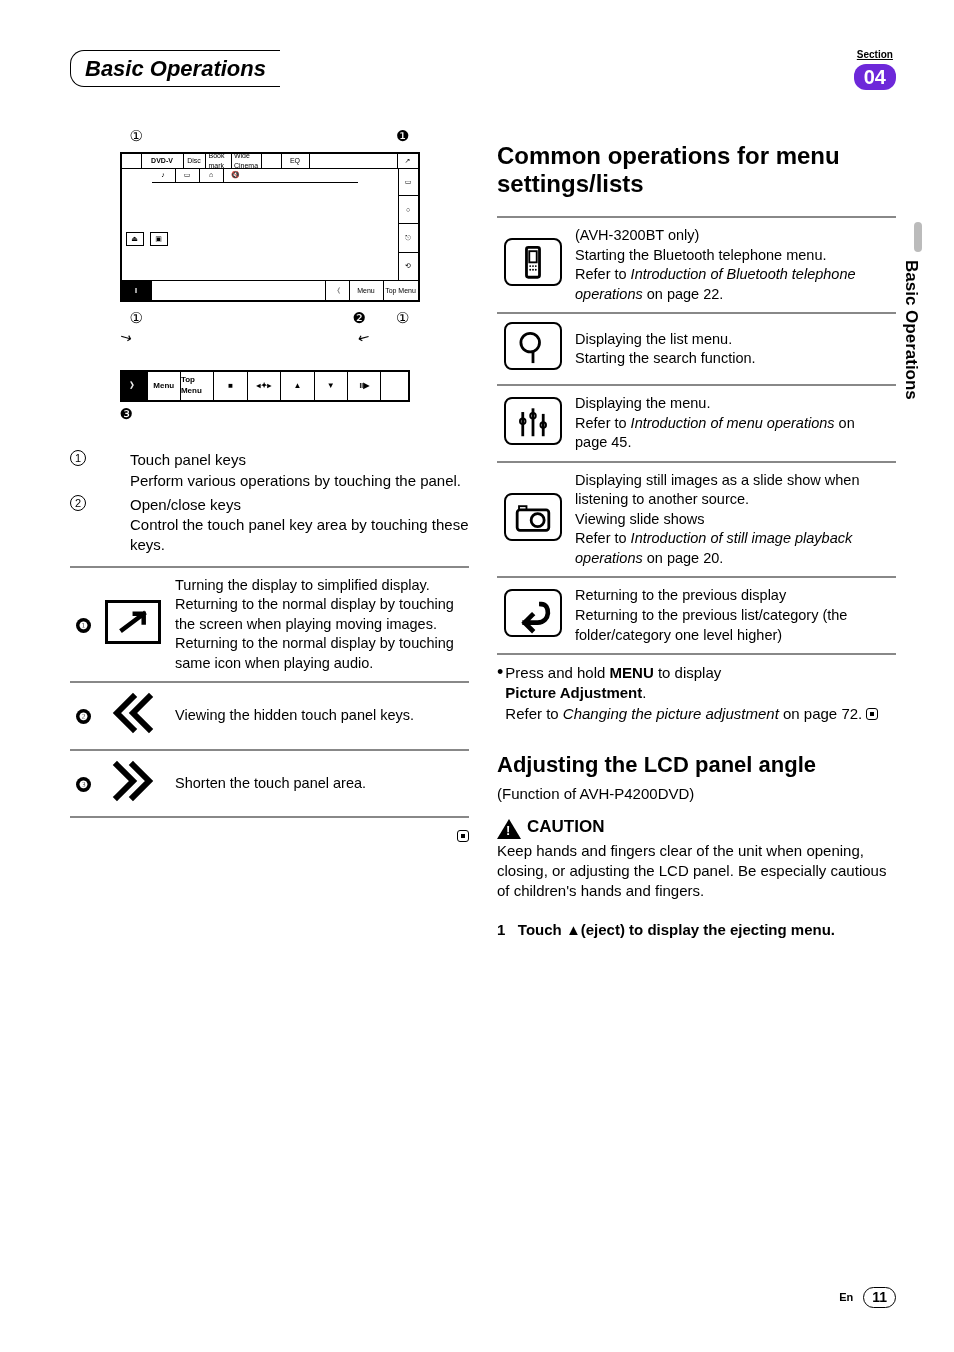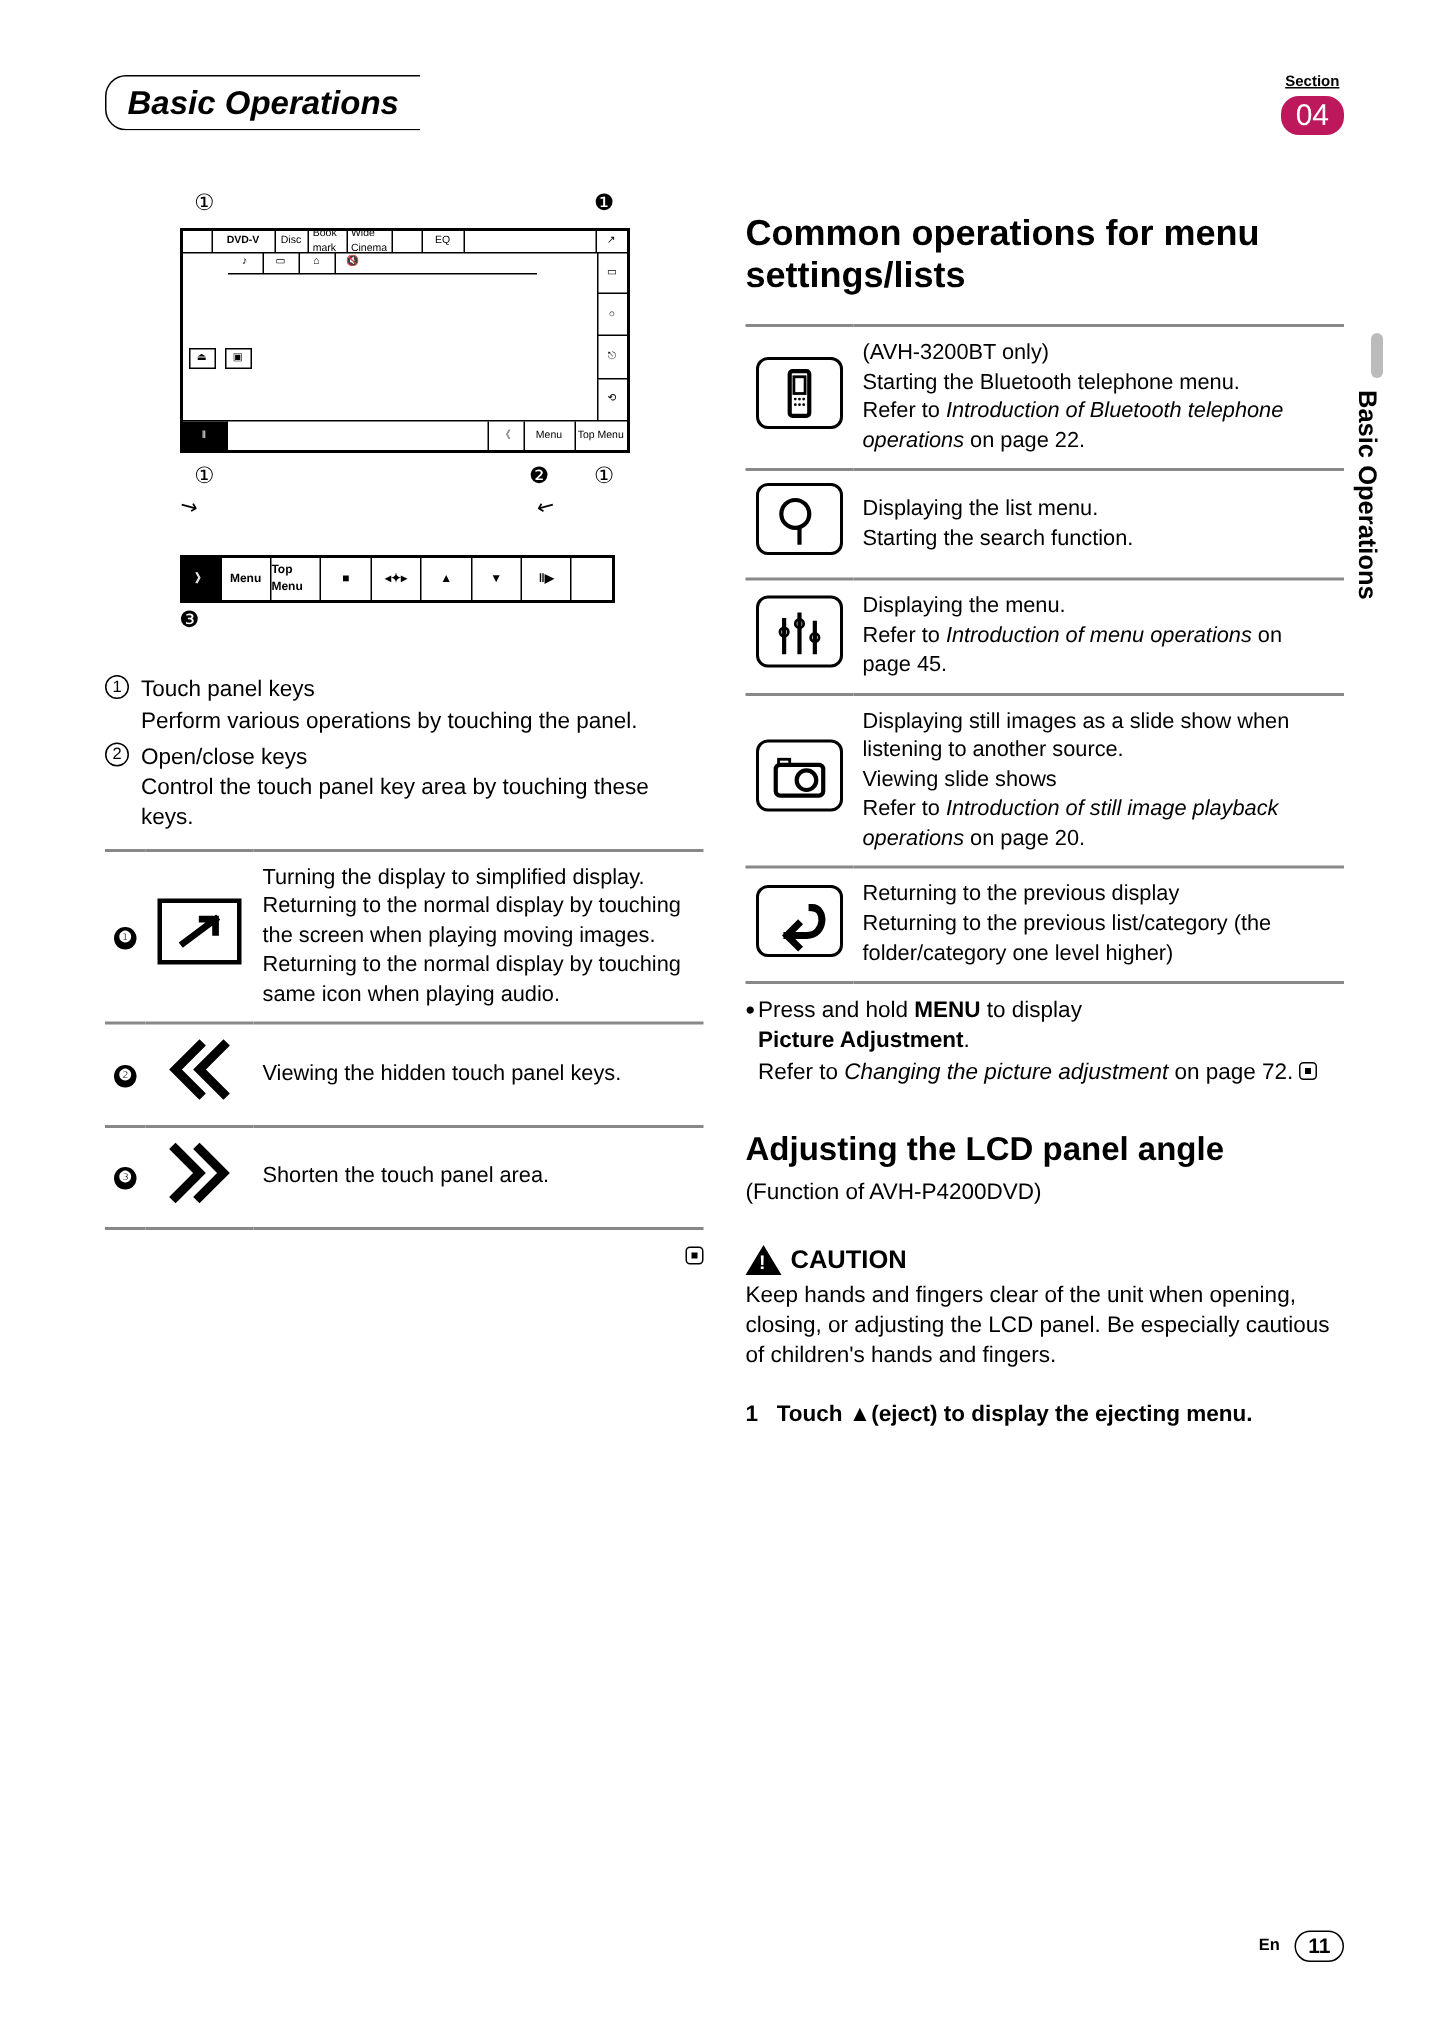--- a/index.html
+++ b/index.html
@@ -41,23 +41,23 @@
     align-items: center;
     margin-left: auto;
   }
   .section-label {
     font-size: 10px;
     font-weight: 700;
     margin-bottom: 2px;
     text-decoration: underline;
   }
   .section-num-pill {
-    background: #be185d;
+    background: #6d28d9;
     color: #fff;
-    font-weight: 400;
+    font-weight: 700;
     font-size: 20px;
     border-radius: 12px;
     padding: 2px 10px;
     line-height: 1.1;
   }
   
   .cols {
     display: flex;
     gap: 28px;
   }
@@ -131,42 +131,42 @@
     width: 290px;
     display: flex;
   }
   .pu-cell{flex:1;border-right:1px solid #000;display:flex;align-items:center;justify-content:center;font-size:8px;font-weight:700;}
   .pu-cell:last-child{border-right:none;}
   .circled { display:inline-block; border:1px solid #000; border-radius:50%; width:16px; height:16px; line-height:15px; text-align:center; font-size:11px;}
   .invcircle{display:inline-block;background:#000;color:#fff;border-radius:50%;width:15px;height:15px;line-height:15px;text-align:center;font-size:10px;font-weight:700;}
   
   .num-list { margin: 0; padding: 0; list-style: none; }
   .num-list li { display:flex; gap:8px; margin-bottom:4px;}
-  .num-list .body { flex:1; }
+  .num-list .body { flex:1;margin-left:36px; }
   .sub { color:#000; }
   
   .icon-table { width:100%; border-collapse:collapse; margin-top:10px;}
   .icon-table td { border-top:2px solid #888; padding:8px 6px; vertical-align:middle; font-size:14.5px;}
   .icon-table tr:last-child td { border-bottom:2px solid #888;}
   .icon-cell { width:72px; text-align:center;}
   .num-cell { width:22px; text-align:center; vertical-align:middle;}
   .big-icon {
     display:inline-block; width:56px; height:44px; border:3px solid #000; position:relative;
   }
   .big-icon svg { position:absolute; inset:0; }
   .op-icon {
     display:inline-block; width:58px; height:48px; border:2.5px solid #000; border-radius:8px; position:relative;
   }
   .op-icon svg { position:absolute; inset:0; }
   
   .bullet-row { display:flex; gap:2px; margin-top:8px;}
   .bullet-dot::before{content:"•"; font-size:18px; line-height:1;}
   .bold{font-weight:900;}
   .ital{font-style:italic;}
-  .caution-row{display:flex;align-items:center;gap:6px;margin-top:24px;}
+  .caution-row{display:flex;align-items:flex-end;gap:6px;margin-top:12px;}
   .caution-tri{width:0;height:0;border-left:12px solid transparent;border-right:12px solid transparent;border-bottom:20px solid #000;position:relative;}
   .caution-tri::after{content:"!";color:#fff;position:absolute;left:-3px;top:3px;font-weight:900;font-size:13px;}
   .end-square{display:inline-block;width:12px;height:12px;border:1.5px solid #000;border-radius:3px;position:relative;vertical-align:-1px;}
   .end-square::after{content:"";position:absolute;left:3px;top:3px;width:4px;height:4px;background:#000;}
   
   .side-tab {
     position:absolute; right:32px; top:260px;
     writing-mode: vertical-rl;
     font-weight:900; font-size:17px;
   }

